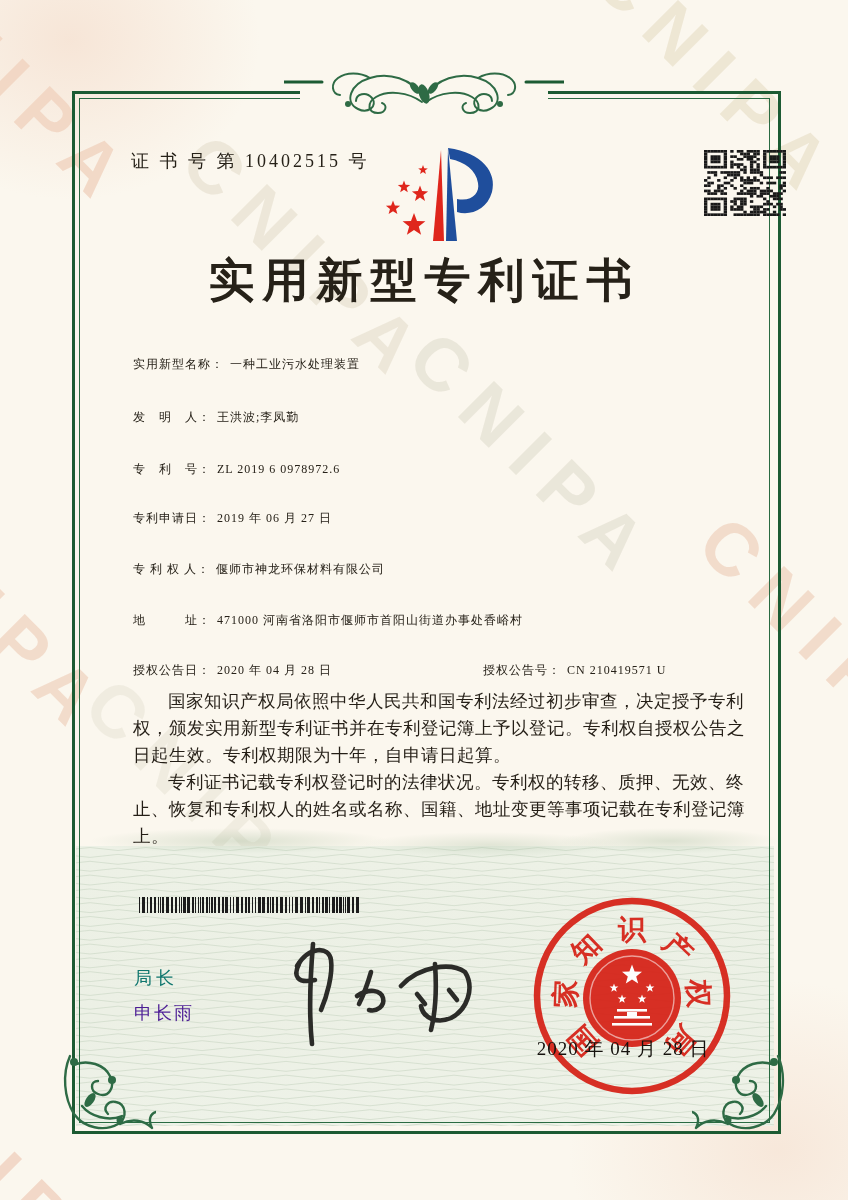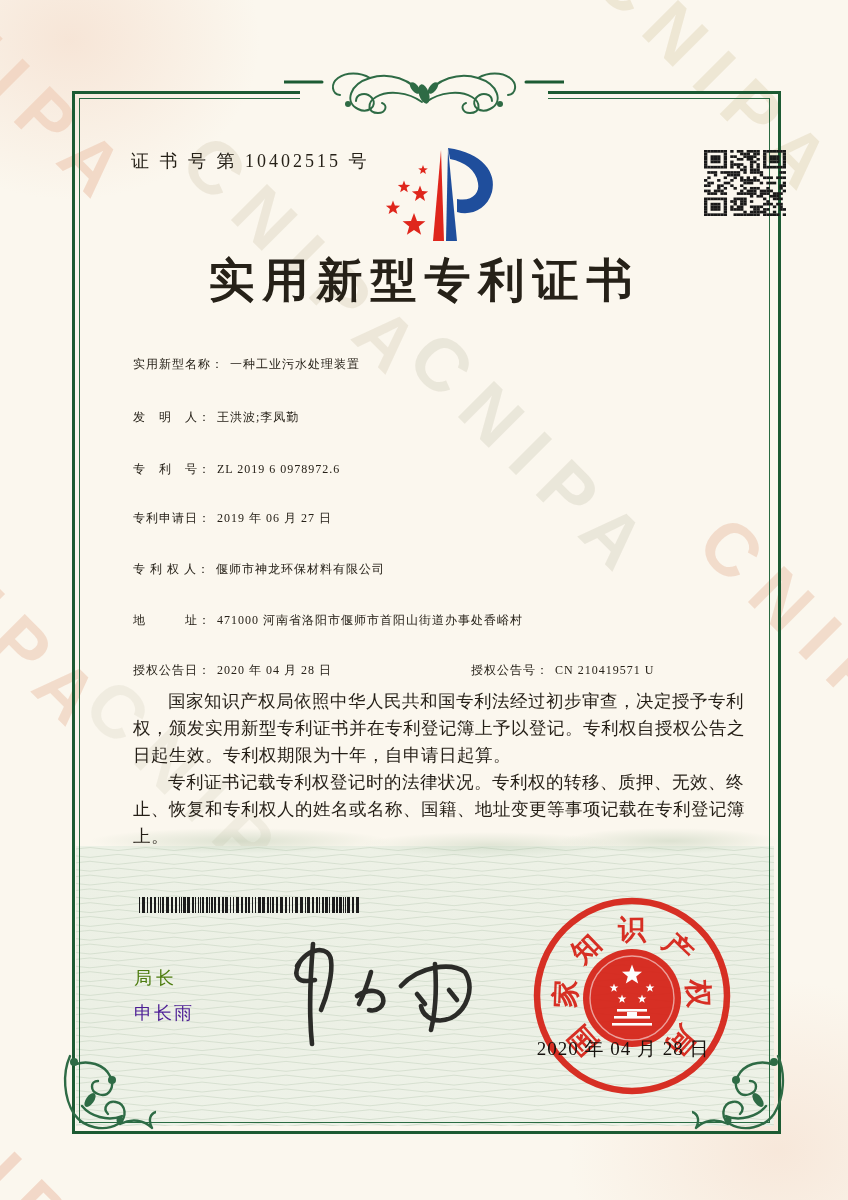--- a/index.html
+++ b/index.html
@@ -26,27 +26,27 @@
   .orn-patch{position:absolute;z-index:5;background:#fbf7ee;}
   
   .content-layer{position:absolute;inset:0;z-index:7;margin-left:21px;}
   .cert-no{position:absolute;left:110px;top:149px;font-size:18px;letter-spacing:3px;}
   .logo{position:absolute;left:356px;top:141px;width:132px;height:106px;}
   .qr{position:absolute;left:683px;top:150px;width:82px;height:66px;}
   .title{position:absolute;left:1px;top:250px;width:805px;margin:0;text-align:center;
          font-size:46px;font-weight:700;letter-spacing:8px;}
   .row{position:absolute;left:112px;font-size:12px;letter-spacing:1px;white-space:nowrap;}
   .row .lab{margin-right:6px;}
-  .pair2{position:absolute;left:338px;white-space:nowrap;}
+  .pair2{position:absolute;left:350px;white-space:nowrap;}
   .paras{position:absolute;left:112px;top:688px;width:626px;font-size:17.5px;line-height:27px;
          letter-spacing:.5px;color:#241e16;}
   .paras p{margin:0;text-indent:2em;}
   .barcode{position:absolute;left:118px;top:897px;width:222px;height:16px;}
   .signer-title{position:absolute;left:113px;top:966px;font-size:18px;letter-spacing:4px;
-                font-family:"Liberation Sans","DejaVu Sans",sans-serif;color:#4d7c0f;}
+                font-family:"Liberation Sans","DejaVu Sans",sans-serif;color:#0f766e;}
   .signer-name{position:absolute;left:113px;top:1001px;font-size:18px;letter-spacing:2px;
                font-family:"Liberation Sans","DejaVu Sans",sans-serif;color:#4c1d95;}
   .sig{position:absolute;left:238px;top:938px;width:220px;height:112px;}
   .seal{position:absolute;left:508px;top:893px;width:206px;height:206px;opacity:.95;}
   .seal-date{position:absolute;left:512px;top:1036px;width:180px;text-align:center;
              font-size:19px;letter-spacing:1px;color:#15120e;z-index:8;}
   .page-info{position:absolute;left:0;top:1094px;width:848px;text-align:center;font-size:15px;
              letter-spacing:2px;color:#2b2620;}
   .continuation{position:absolute;left:0;top:1144px;width:848px;text-align:center;font-size:17px;
                 letter-spacing:3px;color:#2b2620;}

